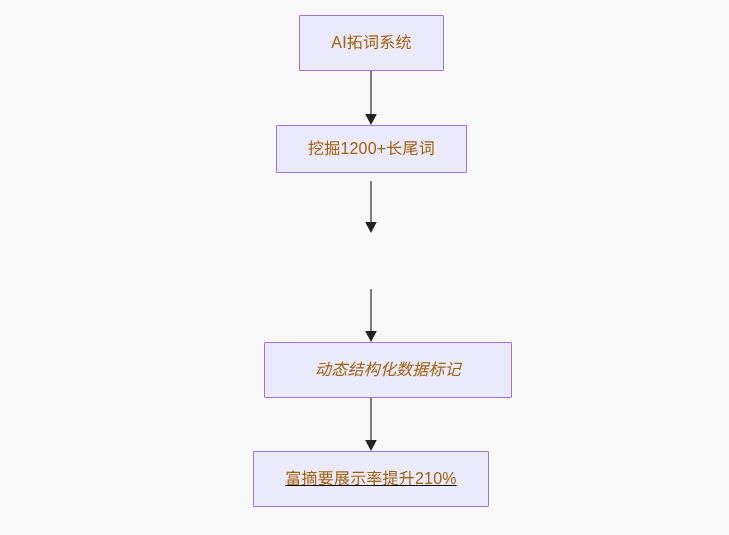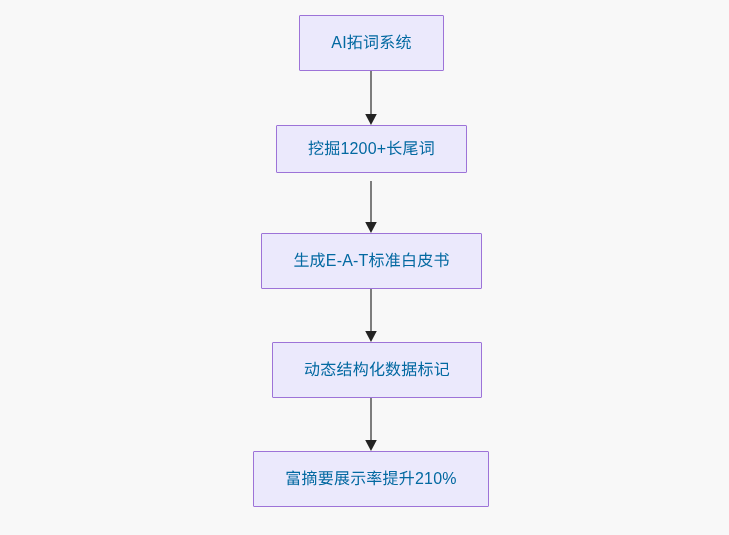--- a/index.html
+++ b/index.html
@@ -30,21 +30,21 @@
     border-radius: 1px;
     display: flex;
     align-items: center;
     justify-content: center;
     z-index: 2;
   }
 
   .flow-node-label {
     font-size: 16px;
     line-height: 1.2;
-    color: #0369a1;
+    color: #a16207;
     letter-spacing: 0.2px;
     white-space: nowrap;
     text-align: center;
     font-weight: 400;
   }
 
   .flow-edge {
     position: absolute;
     z-index: 1;
     overflow: visible;
@@ -87,25 +87,22 @@
   </svg>
 
   <div class="flow-node" style="left:299px; top:15px; width:145px; height:56px;">
     <span class="flow-node-label">AI拓词系统</span>
   </div>
 
   <div class="flow-node" style="left:276px; top:125px; width:191px; height:48px;">
     <span class="flow-node-label">挖掘1200+长尾词</span>
   </div>
 
-  <div class="flow-node" style="left:261px; top:233px; width:221px; height:56px;">
-    <span class="flow-node-label">生成E-A-T标准白皮书</span>
-  </div>
 
-  <div class="flow-node" style="left:272px; top:342px; width:210px; height:56px;">
+  <div class="flow-node" style="left:264px; top:342px; width:248px; height:56px;font-style:italic;">
     <span class="flow-node-label">动态结构化数据标记</span>
   </div>
 
-  <div class="flow-node" style="left:253px; top:451px; width:236px; height:56px;">
+  <div class="flow-node" style="left:253px; top:451px; width:236px; height:56px;text-decoration:underline;">
     <span class="flow-node-label">富摘要展示率提升210%</span>
   </div>
 
 </div>
 
 </body></html>

